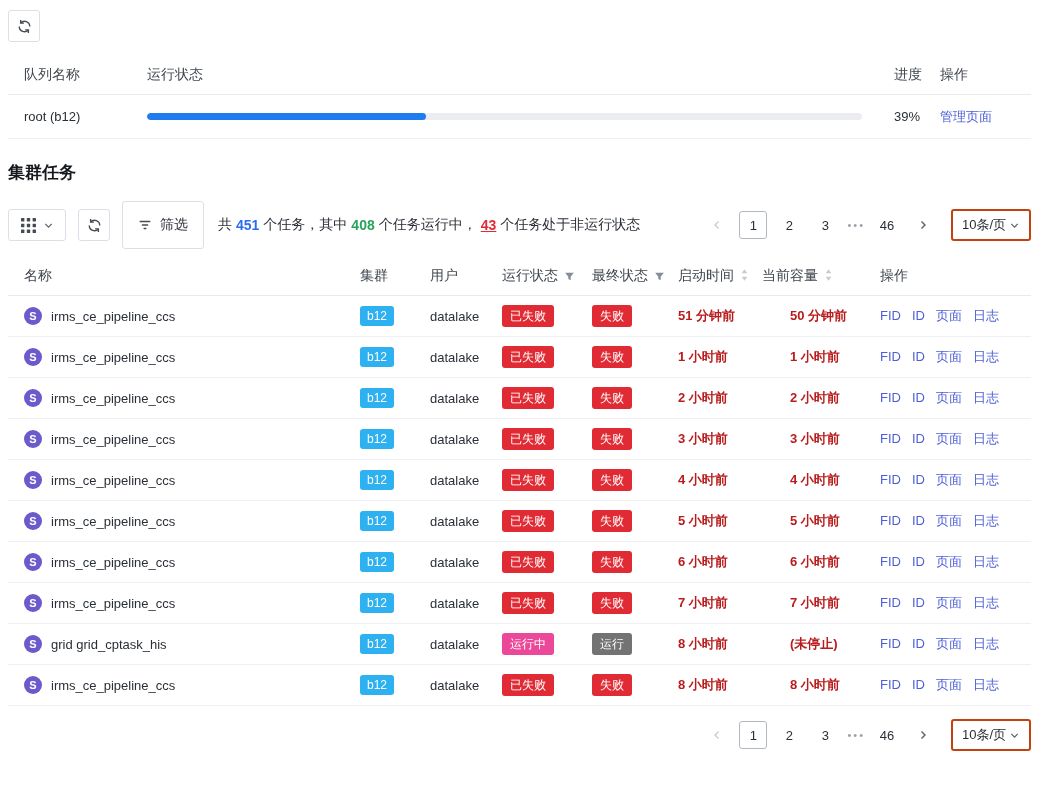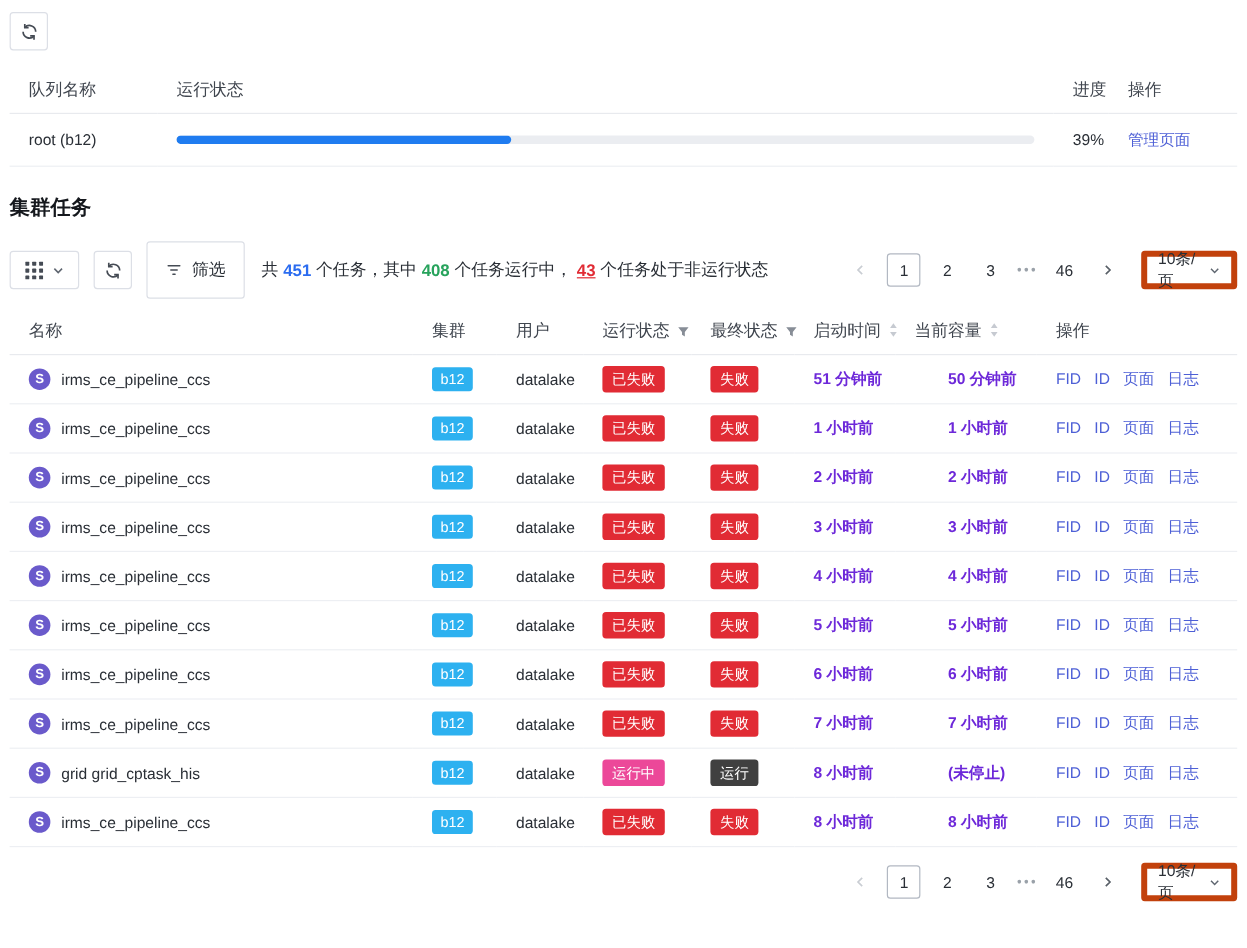--- a/index.html
+++ b/index.html
@@ -56,41 +56,41 @@
   .page-btn {
     min-width: 28px; height: 28px; padding: 0 4px; border-radius: 3px;
     display: inline-flex; align-items: center; justify-content: center;
     font-size: 13px; color: #2a2f36; border: 1px solid transparent;
   }
   .page-btn.current { border-color: #b2b8c2; }
   .page-nav { color: #596068; }
   .page-nav.disabled { color: #c9cdd3; }
   .page-ellipsis { color: #9aa1a9; font-size: 11px; letter-spacing: 2px; }
   .page-size-select {
-    margin-left: 14px; height: 32px; width: 80px; border: 5px solid #c2410c; border-radius: 3px;
+    margin-left: 14px; height: 32px; width: 80px; border: 2px solid #c2410c; border-radius: 3px;
     background: #fff; display: inline-flex; align-items: center; justify-content: space-between;
     padding: 0 9px; font-size: 13px; color: #2a2f36; cursor: pointer;
   }
 
   .task-table { margin-top: 8px; }
   .name-wrap { display: flex; align-items: center; gap: 9px; }
   .avatar {
     width: 18px; height: 18px; min-width: 18px; border-radius: 50%;
     background: var(--avatar); color: #fff; font-size: 11px; font-weight: 700;
     display: inline-flex; align-items: center; justify-content: center;
   }
   .tag {
     display: inline-block; padding: 2px 7px; border-radius: 3px;
     background: var(--cluster-tag); color: #fff; font-size: 12px; line-height: 16px;
   }
   .badge {
     display: inline-block; padding: 3px 8px; border-radius: 3px;
     color: #fff; font-size: 12px; line-height: 16px;
   }
-  .td-time { font-weight: 700; font-size: 13px; color: #6d28d9; }
+  .td-time { font-weight: 700; font-size: 13px; color: #b91c1c; }
   .td-stop { padding-left: 44px; }
   .td-actions .link { margin-right: 11px; }
   th .th-icon { margin-left: 6px; vertical-align: -2px; }
   .bottombar { display: flex; align-items: center; justify-content: flex-end; margin-top: 13px; }
 </style>
 </head>
 <body>
 
 <section>
 
@@ -391,21 +391,21 @@
       <tr>
         <td>
             <div class="name-wrap">
               <span class="avatar">S</span>
               <span>grid grid_cptask_his</span>
             </div>
           </td>
         <td><span class="tag">b12</span></td>
         <td>datalake</td>
         <td><span class="badge" style="background: #ec4899;">运行中</span></td>
-        <td><span class="badge" style="background: #404040;">运行</span></td>
+        <td><span class="badge" style="background: #737373;">运行</span></td>
         <td class="td-time">8 小时前</td>
         <td class="td-time td-stop">(未停止)</td>
         <td class="td-actions">
           <a class="link">FID</a><a class="link">ID</a><a class="link">页面</a><a class="link">日志</a>
         </td>
       </tr>
 
       <tr>
         <td>
             <div class="name-wrap">

